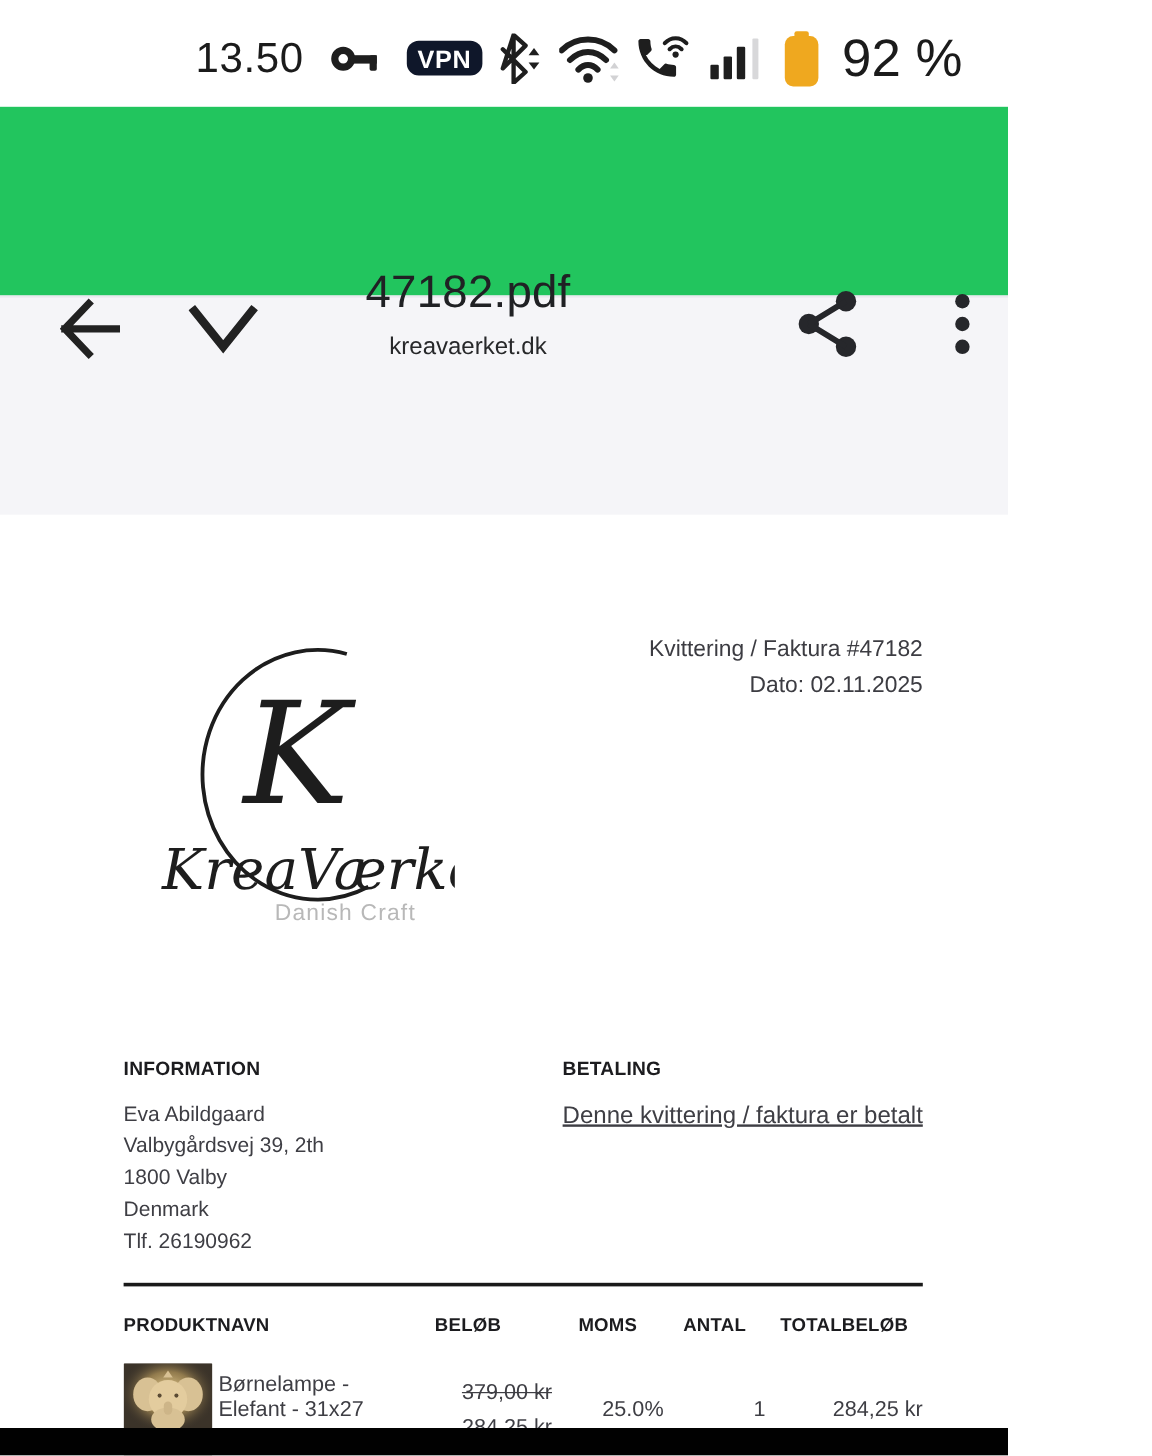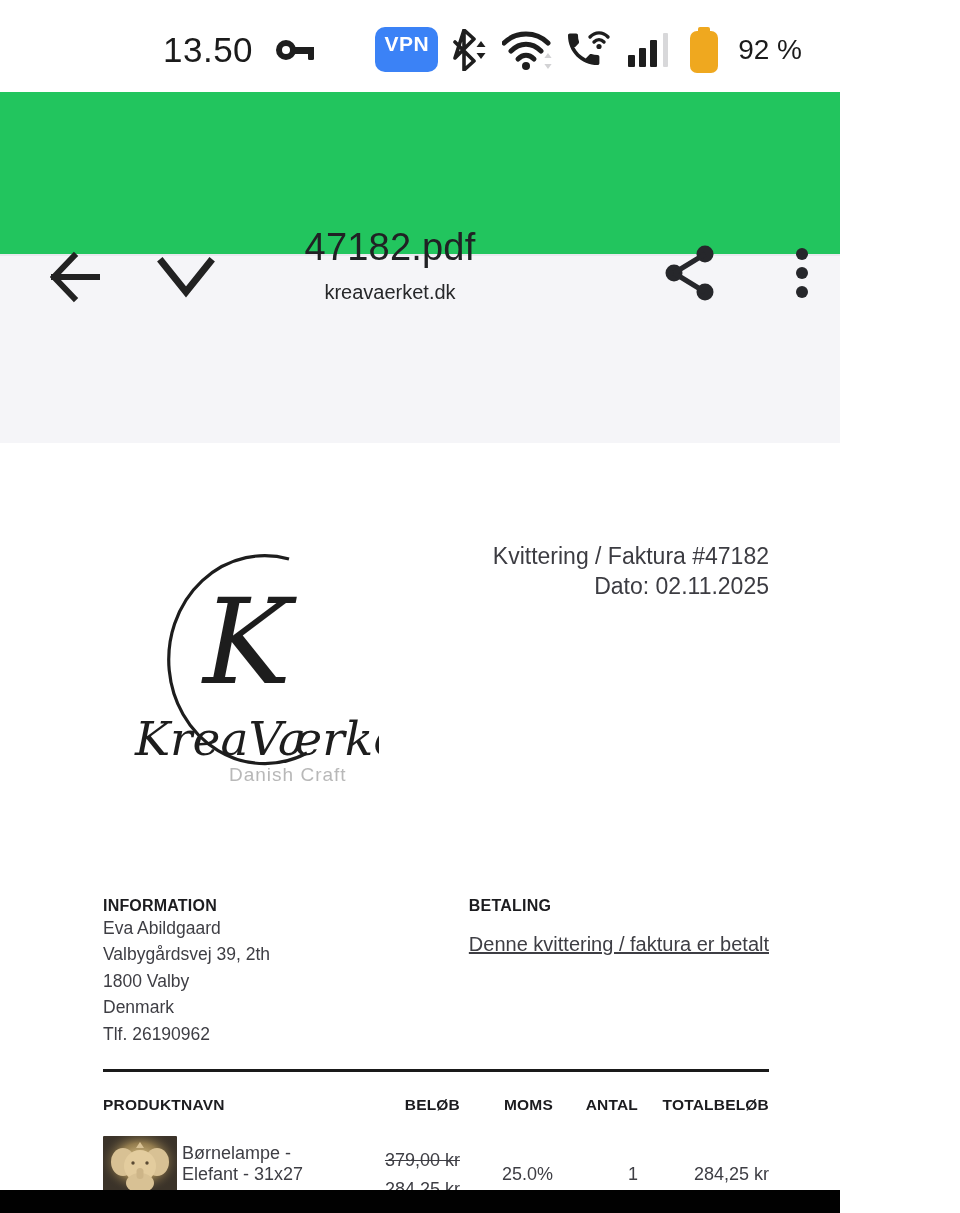--- a/index.html
+++ b/index.html
@@ -13,24 +13,24 @@
 
   
   .status-bar {
     height:95px; display:flex; align-items:center; justify-content:space-between;
     padding:8px 38px 0 163px; background:#fff;
   }
   .status-left { display:flex; align-items:center; gap:22px; }
   .status-time { font-size:35px; color:#1b1b1b; letter-spacing:.5px; }
   .status-right { display:flex; align-items:center; gap:13px; }
   .vpn-badge {
-    background:#3b82f6; color:#fff; font-size:21px; font-weight:bold;
-    border-radius:10px; padding:6px 9px 18px; letter-spacing:.5px; line-height:1;
-  }
-  .battery-pct { font-size:28px; color:#1b1b1b; margin-left:4px; }
+    background:#0f172a; color:#fff; font-size:21px; font-weight:bold;
+    border-radius:10px; padding:6px 9px 2px; letter-spacing:.5px; line-height:1;
+  }
+  .battery-pct { font-size:44px; color:#1b1b1b; margin-left:4px; }
   .sicon { display:block; }
 
   
   .pdf-header { height:168px; position:relative; background:#22c55e; }
   .icon-btn { position:absolute; background:none; border:none; cursor:pointer; padding:0; }
   .btn-back { left:50px; top:158px; }
   .btn-collapse { left:157px; top:160px; }
   .btn-share { right:124px; top:152px; }
   .btn-more { right:28px; top:152px; }
   .header-titles {
@@ -38,39 +38,39 @@
   }
   .header-title { font-size:38px; color:#202124; letter-spacing:.2px; }
   .header-subtitle { font-size:20px; color:#27282a; margin-top:12px; }
 
   
   .viewer-gap { height:196px; background:#f5f5f8; border-top:2px solid #e9e9ee; }
 
   
   .doc { flex:1; background:#fff; padding:98px 71px 0 103px; color:#3e3e44; }
   .doc-top { display:flex; justify-content:space-between; min-height:344px; }
-  .invoice-meta { text-align:right; font-size:23px; line-height:30px; color:#3c3c42; }
+  .invoice-meta { text-align:right; font-size:19px; line-height:30px; color:#3c3c42; }
 
   
   .logo-wrap { width:270px; margin-left:8px; margin-top:4px; }
   .logo-script { font-family:"DejaVu Serif","Liberation Serif",serif; font-style:italic; }
 
   
   .info-row { display:flex; justify-content:space-between; margin-top:12px; }
   .section-heading { font-size:16px; font-weight:bold; color:#1c1c1f; letter-spacing:.2px; }
-  .info-lines { font-size:17.5px; line-height:26.5px; color:#3e3e44; }
+  .info-lines { margin-top:14px; font-size:17.5px; line-height:26.5px; color:#3e3e44; }
   .payment-col { text-align:left; }
   .payment-status { margin-top:18px; font-size:20px; color:#3e3e44;text-decoration:underline; }
 
   
   .prod-table { margin-top:22px; border-top:3px solid #1a1a1a; }
   .t-grid { display:grid; grid-template-columns:1fr 140px 93px 85px 131px; align-items:center; }
   .t-head { padding-top:24px; }
   .t-head .cell { font-size:15.5px; font-weight:bold; color:#1c1c1f; letter-spacing:.2px; }
-  .cell-num { text-align:right; }
+  .cell-num { text-align:center; }
   .t-row { margin-top:22px; }
   .prod-cell { display:flex; align-items:center; gap:5px; }
   .prod-name { font-size:18px; color:#3e3e44; }
   .price-stack { text-align:right; font-size:18px; line-height:29px; color:#3e3e44; }
   .price-old { text-decoration:line-through; }
   .row-val { font-size:18px; color:#3e3e44; text-align:right; }
   .prod-img { width:74px; height:77px; border-radius:1px; display:block; }
 
   
   .bottom-bar { height:23px; background:#010101; width:100%; position:absolute; bottom:0; left:0; }

